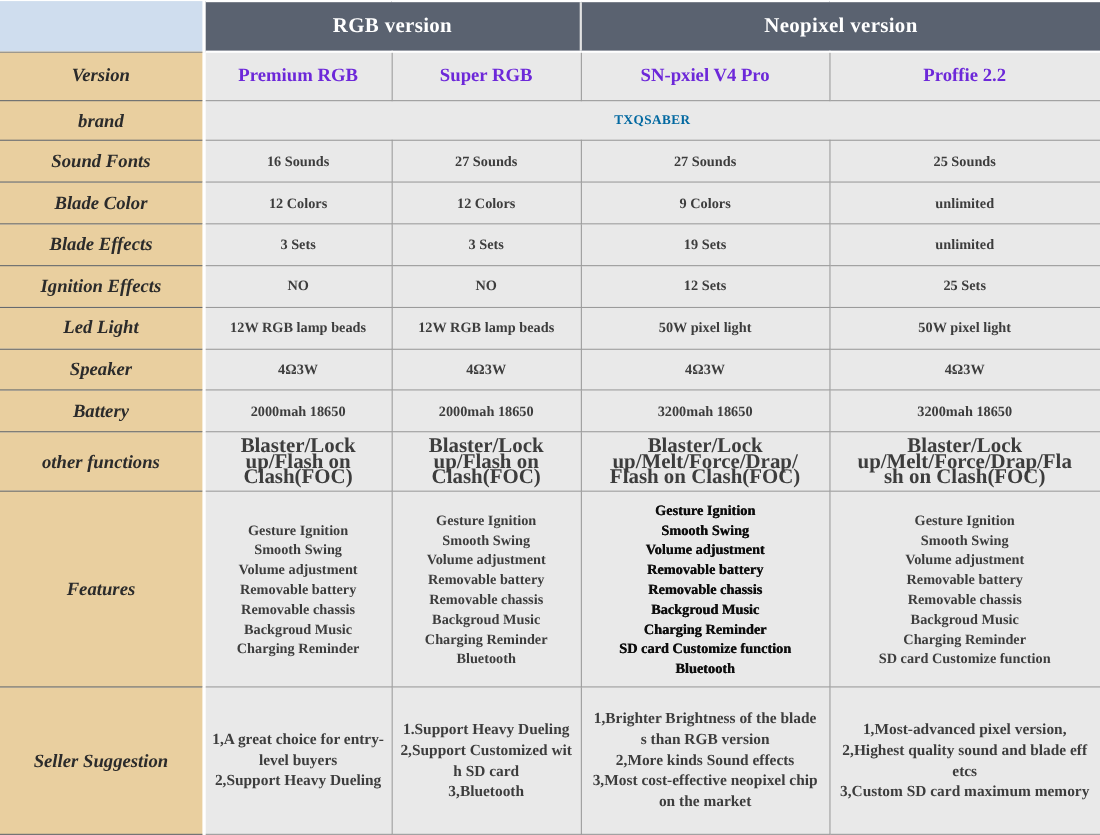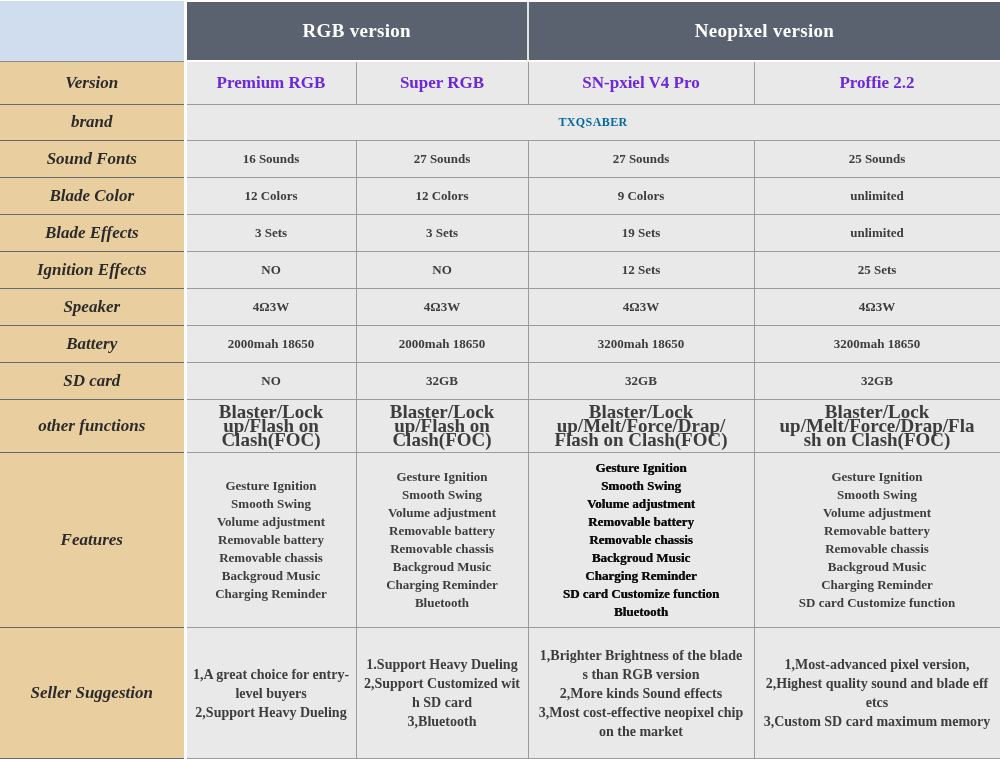--- a/index.html
+++ b/index.html
@@ -12,21 +12,21 @@
     --group-text: #ffffff;
     --label-bg: #e9cf9f;
     --corner-bg: #cfddee;
     --cell-bg: #e9e9e9;
   }
   table.cmp {
     width: 1000px; height: 759px;
     border-collapse: collapse; table-layout: fixed;
   }
   
-  thead tr { height: 60px; padding-left: 35px; }
+  thead tr { height: 46px; padding-left: 35px; }
   th.corner {
     background: var(--corner-bg);
     border-right: 3px solid #ffffff;
     border-bottom: 1px solid #8a8a8a;
   }
   th.group {
     background: var(--group-bg);
     color: var(--group-text);
     font-size: 19px; font-weight: bold; letter-spacing: .3px;
     border-top: 2px solid #ffffff;
@@ -122,39 +122,39 @@
         <td class="col-3">unlimited</td>
       </tr>
       <tr class="row-spec">
         <th class="rlabel">Ignition Effects</th>
         <td class="col-0">NO</td>
         <td class="col-1">NO</td>
         <td class="col-2">12 Sets</td>
         <td class="col-3">25 Sets</td>
       </tr>
       <tr class="row-spec">
+        <th class="rlabel">Led Light</th>
+        <td class="col-0">12W RGB lamp beads</td>
+        <td class="col-1">12W RGB lamp beads</td>
+        <td class="col-2">50W pixel light</td>
+        <td class="col-3">50W pixel light</td>
+      </tr>
+      <tr class="row-spec">
         <th class="rlabel">Speaker</th>
         <td class="col-0">4Ω3W</td>
         <td class="col-1">4Ω3W</td>
         <td class="col-2">4Ω3W</td>
         <td class="col-3">4Ω3W</td>
       </tr>
       <tr class="row-spec">
         <th class="rlabel">Battery</th>
         <td class="col-0">2000mah 18650</td>
         <td class="col-1">2000mah 18650</td>
         <td class="col-2">3200mah 18650</td>
         <td class="col-3">3200mah 18650</td>
-      </tr>
-      <tr class="row-spec">
-        <th class="rlabel">SD card</th>
-        <td class="col-0">NO</td>
-        <td class="col-1">32GB</td>
-        <td class="col-2">32GB</td>
-        <td class="col-3">32GB</td>
       </tr>
       <tr class="row-functions">
         <th class="rlabel">other functions</th>
         <td class="col-0">Blaster/Lock up/Flash on
 Clash(FOC)</td>
         <td class="col-1">Blaster/Lock up/Flash on
 Clash(FOC)</td>
         <td class="col-2">Blaster/Lock up/Melt/Force/Drap/
 Flash on Clash(FOC)</td>
         <td class="col-3">Blaster/Lock up/Melt/Force/Drap/Fla

